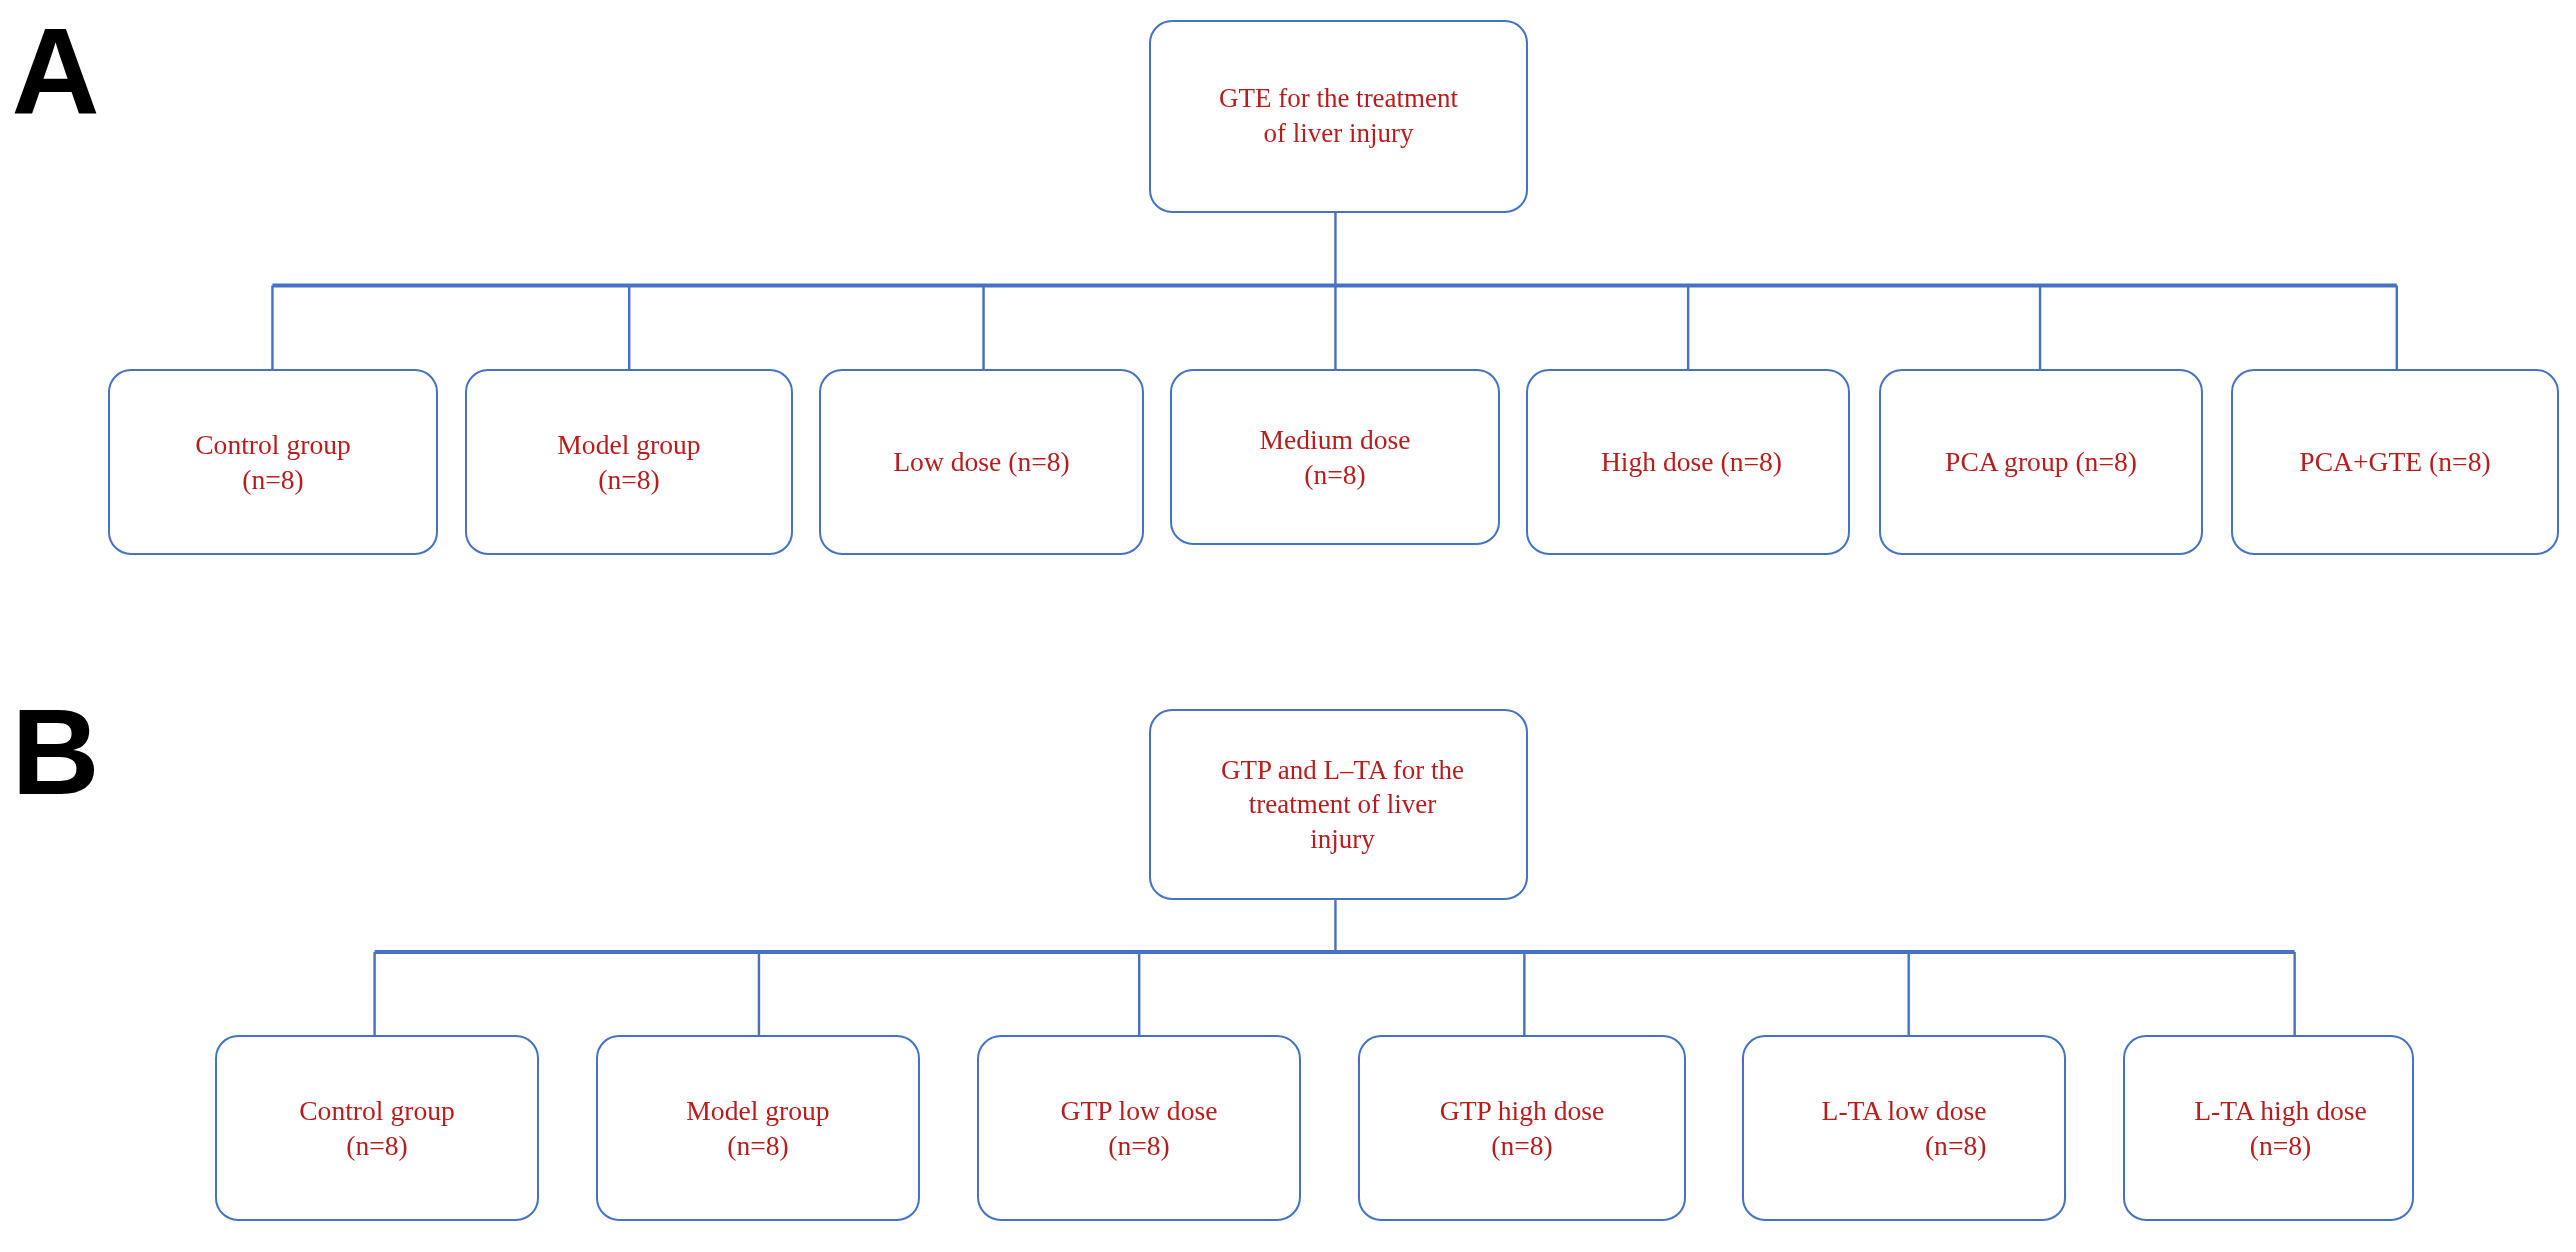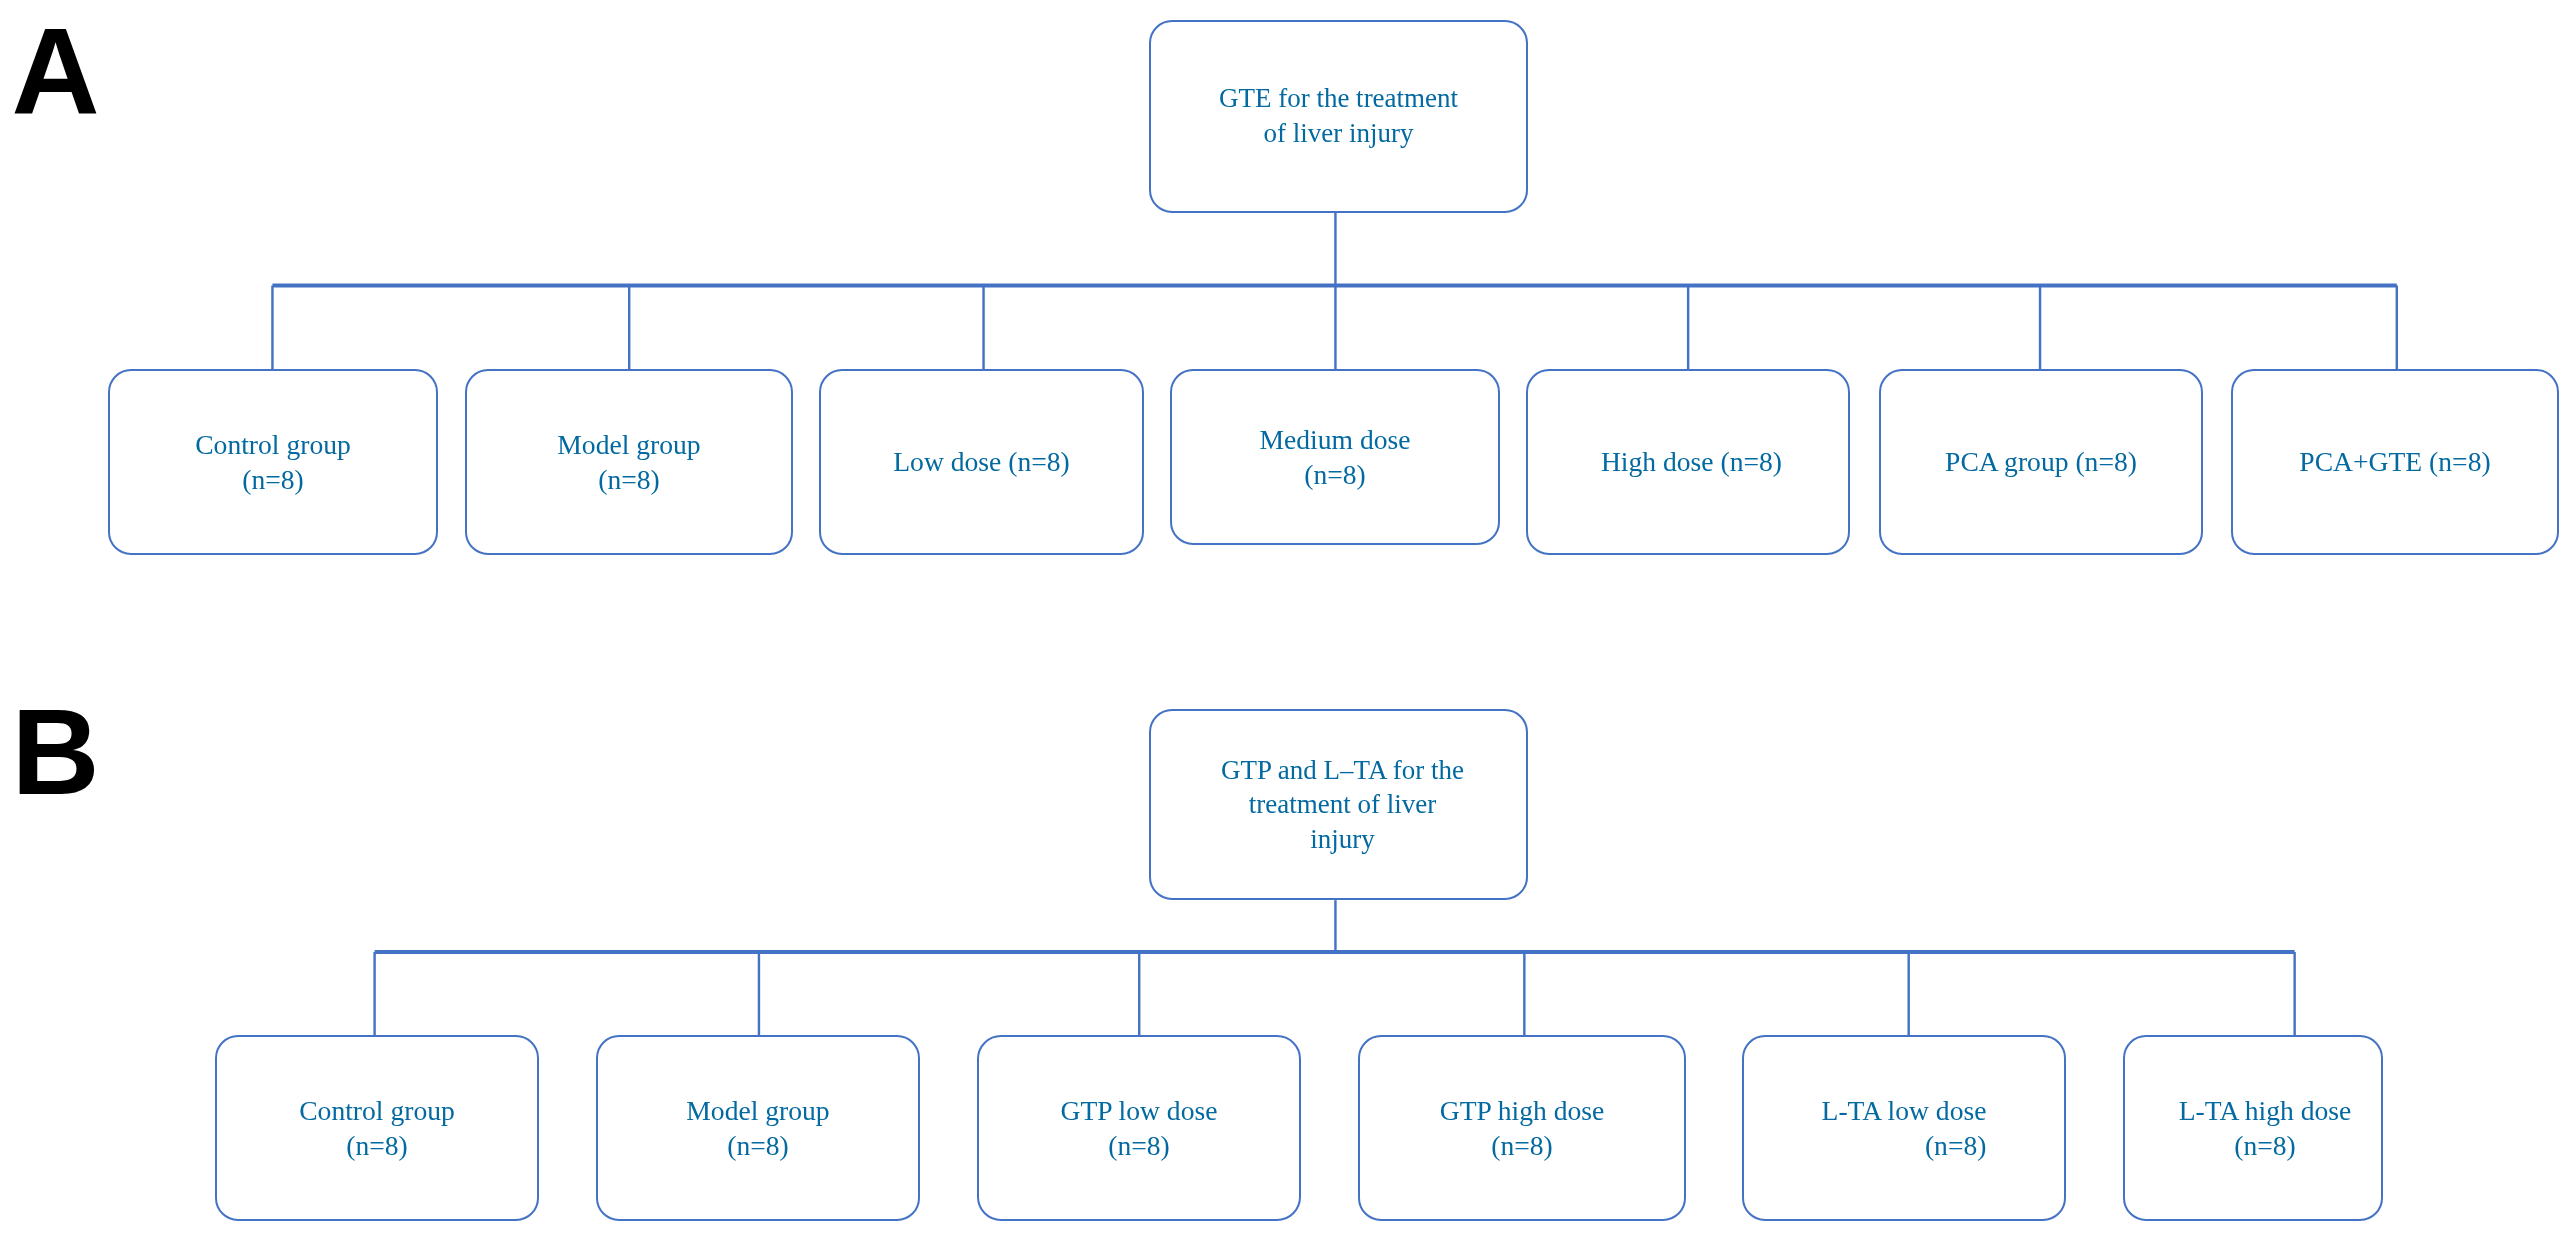--- a/index.html
+++ b/index.html
@@ -41,21 +41,21 @@
   .node {
     position: absolute;
     box-sizing: border-box;
     border: 2.4px solid #4472C4;
     border-radius: 23px;
     background: #ffffff;
     display: flex;
     align-items: center;
     justify-content: center;
     text-align: center;
-    color: #0369a1;
+    color: #b91c1c;
     font-family: "Liberation Serif", serif;
     font-size: 27.6px;
     line-height: 1.28;
     padding: 4.9px 8px;
   }
   .node .node-text {
     white-space: pre-line;
     display: block;
   }
   .root-node {
@@ -138,20 +138,20 @@
 (n=8)</span>
       </div>
       <div class="node" style="left: 1358px; top: 1035px; width: 328px; height: 186px;">
         <span class="node-text">GTP high dose
 (n=8)</span>
       </div>
       <div class="node" style="left: 1742px; top: 1035px; width: 324px; height: 186px; text-align: right;">
         <span class="node-text">L-TA low dose
 (n=8)</span>
       </div>
-      <div class="node" style="left: 2123px; top: 1035px; width: 260px; height: 186px; padding-left: 32px;">
+      <div class="node" style="left: 2123px; top: 1035px; width: 291px; height: 186px; padding-left: 32px;">
         <span class="node-text">L-TA high dose
 (n=8)</span>
       </div>
     </div>
 
 </div>
 
 
 </body></html>

